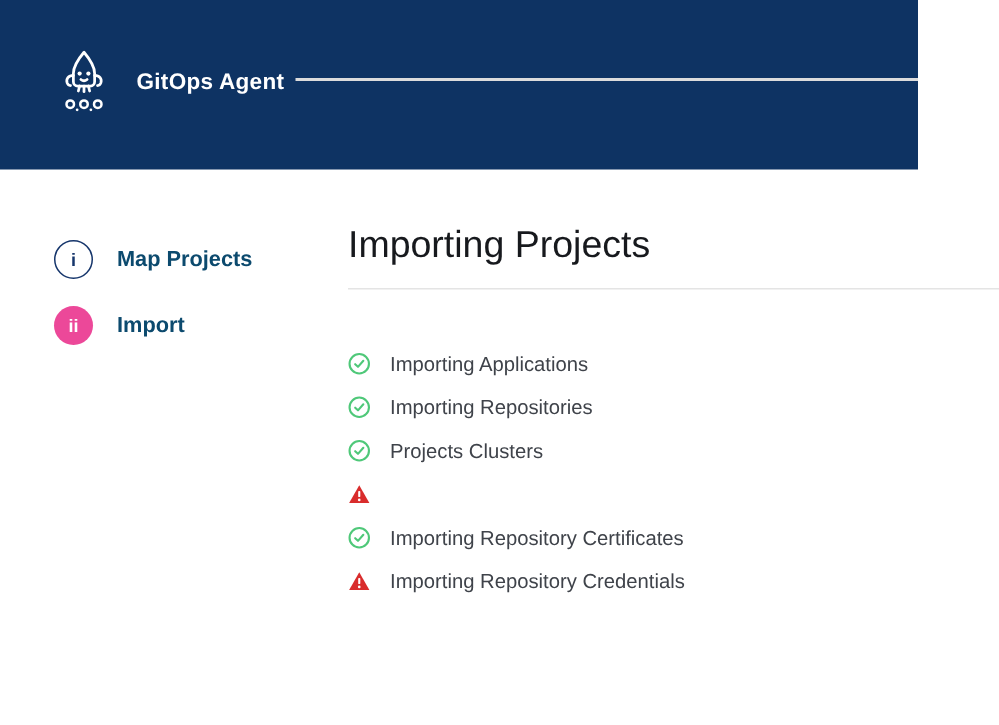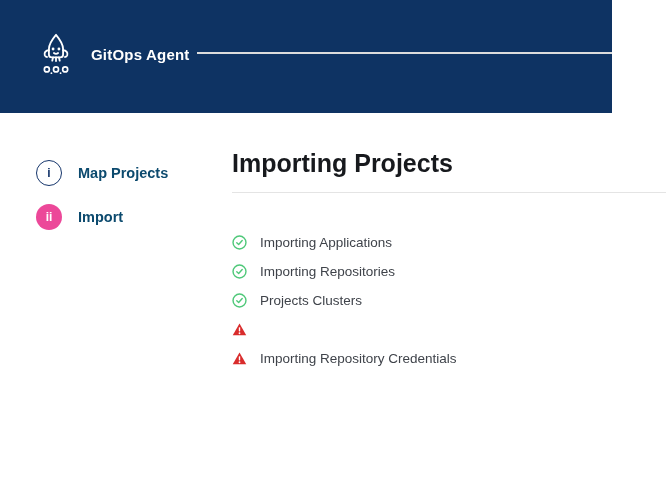--- a/index.html
+++ b/index.html
@@ -80,21 +80,21 @@
   }
 
   
   .main {
     position: absolute;
     left: 232px; top: 0; right: 0;
   }
   .page-title {
     margin-top: 148px;
     font-size: 25px;
-    font-weight: 700;
+    font-weight: 400;
     color: #17191d;
     line-height: 1.25;
   }
   .title-divider {
     margin-top: 13px;
     height: 1px;
     background: #e4e4e4;
   }
   .import-list {
     margin-top: 28px;
@@ -197,20 +197,30 @@
 
     <span class="status-icon error">
       <svg viewBox="0 0 16 16" width="15" height="15" aria-hidden="true">
         <path d="M8 1.6 L15.2 14.2 H0.8 Z" fill="#d92c2c"></path>
         <rect x="7.25" y="5.6" width="1.5" height="4.4" rx="0.6" fill="#ffffff"></rect>
         <circle cx="8" cy="12" r="0.95" fill="#ffffff"></circle>
       </svg>
     </span>
   </div>
 
+  <div class="import-item success">
+    <span class="status-icon success">
+      <svg viewBox="0 0 16 16" width="15" height="15" aria-hidden="true">
+        <circle cx="8" cy="8" r="6.9" fill="none" stroke="#4fc879" stroke-width="1.5"></circle>
+        <path d="M5.1 8.3 L7.1 10.2 L10.9 5.9" fill="none" stroke="#4fc879" stroke-width="1.5" stroke-linecap="round" stroke-linejoin="round"></path>
+      </svg>
+    </span>
+
+    <span class="item-label">Importing Repository Certificates</span>
+  </div>
 
   <div class="import-item error">
 
     <span class="status-icon error">
       <svg viewBox="0 0 16 16" width="15" height="15" aria-hidden="true">
         <path d="M8 1.6 L15.2 14.2 H0.8 Z" fill="#d92c2c"></path>
         <rect x="7.25" y="5.6" width="1.5" height="4.4" rx="0.6" fill="#ffffff"></rect>
         <circle cx="8" cy="12" r="0.95" fill="#ffffff"></circle>
       </svg>
     </span>

